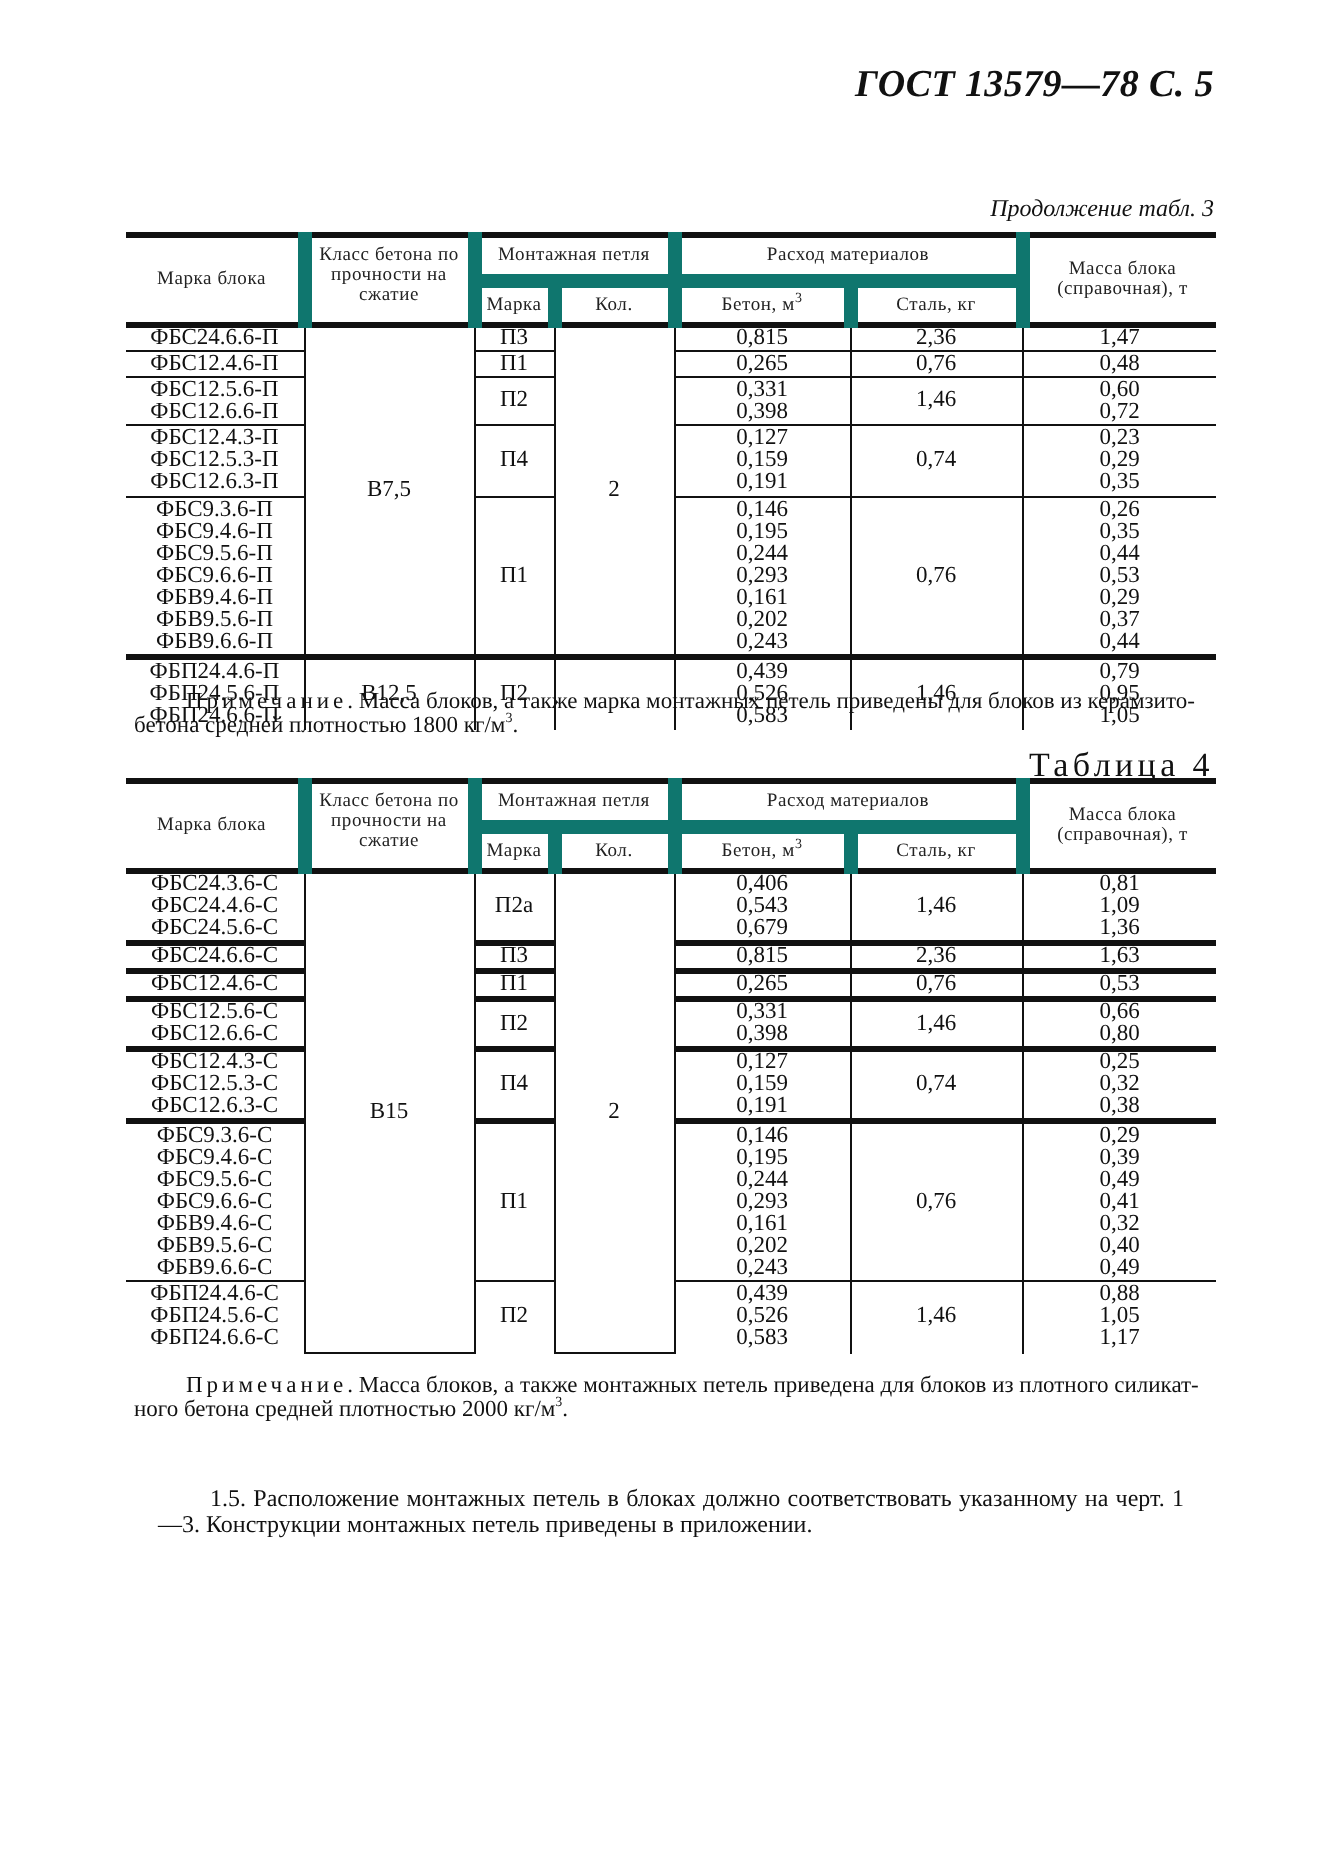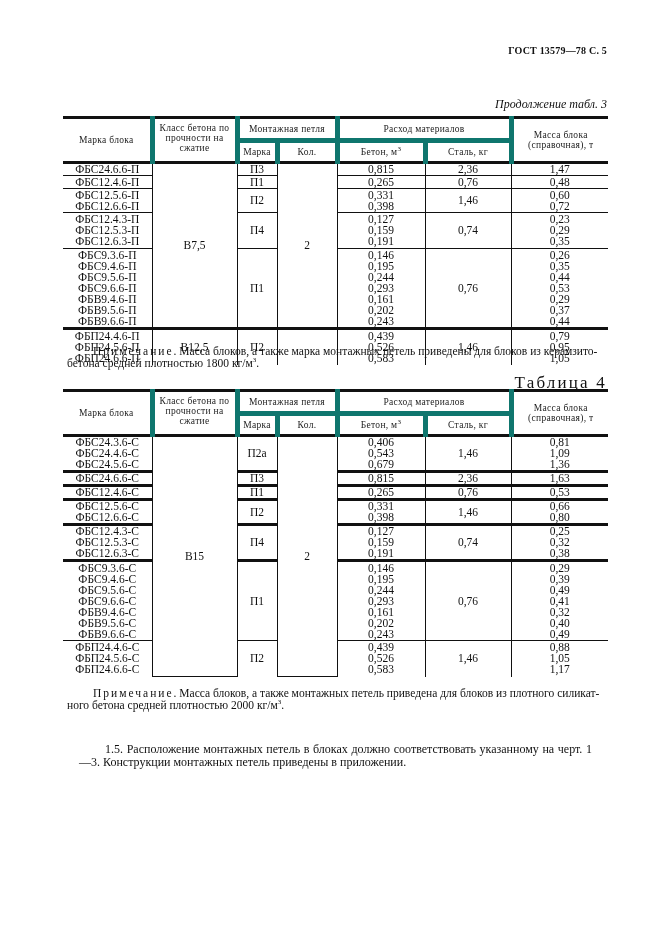--- a/index.html
+++ b/index.html
@@ -1,39 +1,39 @@
 <!DOCTYPE html>
 <html><head>
 <meta charset="utf-8">
 <style>
   html, body { margin: 0; padding: 0; background: #ffffff; }
   body {
     width: 661px; height: 936px; position: relative; overflow: hidden;
     font-family: "Liberation Serif", "DejaVu Serif", serif; color: #111;
   }
   .page-header {
-    position: absolute; right: 54px; top: 45px;
-    font-weight: bold; font-size: 10px; letter-spacing: 0.2px;
+    position: absolute; right: 54px; top: 32px;
+    font-weight: bold; font-size: 19px; letter-spacing: 0.2px; font-style: italic;
   }
   .cont-label {
     position: absolute; right: 54px; top: 97px;
     font-style: italic; font-size: 12px;
   }
   .table-label {
     position: absolute; right: 54px; top: 373px;
     font-size: 17px; letter-spacing: 2.2px;
   }
   table.gost {
     position: absolute; left: 63px; width: 545px;
     border-collapse: collapse; table-layout: fixed;
     font-size: 11.5px; line-height: 11px;
   }
   table.gost th {
     font-weight: normal; font-size: 9.5px; line-height: 10px;
-    border: 5px solid #0f766e; padding: 2px 2px; text-align: center; color: #222;
+    border: 7px solid #0f766e; padding: 2px 2px; text-align: center; color: #222;
     letter-spacing: 0.3px;
   }
   table.gost thead tr:first-child th { border-top: 3px solid #111; }
   table.gost thead tr:last-child th, table.gost thead th.rs { border-bottom: 3px solid #111; }
   table.gost td {
     border-left: 1px solid #111; border-right: 1px solid #111;
     border-top: 1px solid #111; border-bottom: 1px solid #111;
     text-align: center; vertical-align: middle; padding: 0 2px;
   }
   table.gost tr.thick-top td { border-top: 3px solid #111; text-align: center; }

